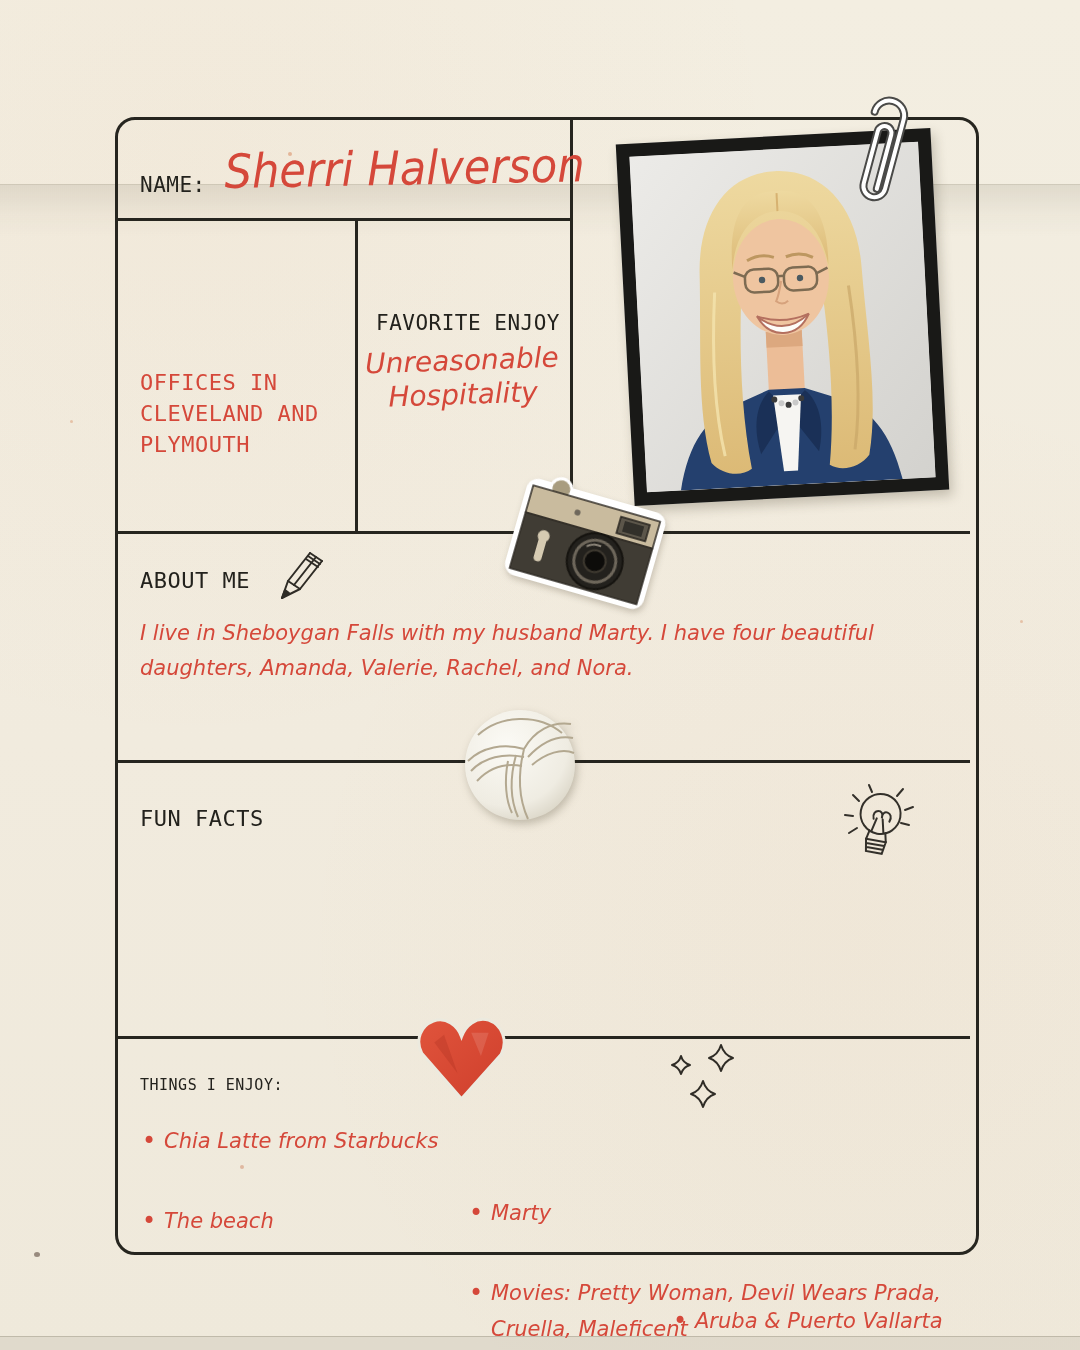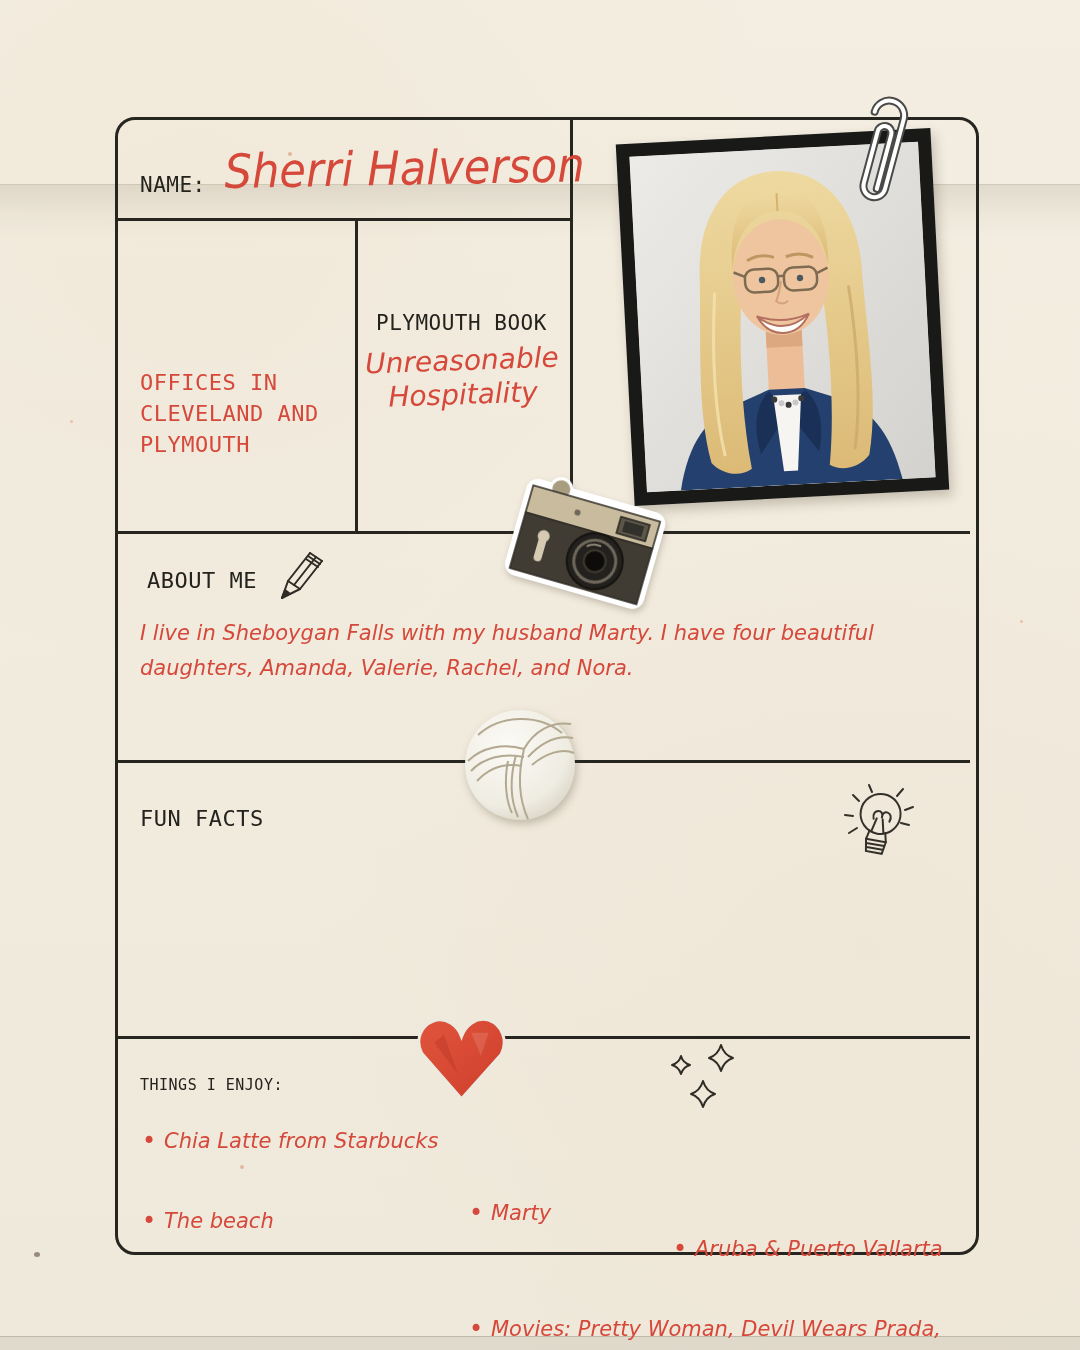--- a/index.html
+++ b/index.html
@@ -54,21 +54,21 @@
     <div class="rule" style="left:0;top:640px;width:852px;height:3px;"></div>
     <div class="rule" style="left:0;top:916px;width:852px;height:3px;"></div>
 
     <div class="abs mono label" style="left:22px;top:50px;">NAME:</div>
     <div class="abs hand" style="left:106px;top:24px;font-size:47px;transform:scaleX(.92) rotate(-1deg);transform-origin:left top;">Sherri Halverson</div>
 
     <div class="abs mono label pre" style="left:22px;top:247px;font-size:22px;color:#d5483a;">OFFICES IN
 CLEVELAND AND
 PLYMOUTH</div>
 
-    <div class="abs mono label" style="left:258px;top:188px;">PLYMOUTH BOOK</div>
+    <div class="abs mono label" style="left:258px;top:188px;">FAVORITE ENJOY</div>
     <div class="abs hand pre" style="left:237px;top:224px;width:215px;text-align:center;font-size:28px;line-height:34px;transform:rotate(-2deg);">Unreasonable
 Hospitality</div>
 
     <div class="photo-frame">
       <svg width="289" height="336" viewBox="0 0 289 336">
         <defs>
           <linearGradient id="pbg" x1="0" y1="0" x2="1" y2="1">
             <stop offset="0" stop-color="#ecebe8"></stop>
               <stop offset="1" stop-color="#d3d2ce"></stop>
           </linearGradient>
@@ -115,21 +115,21 @@
         <circle cx="126" cy="130" r="3.2" fill="#4b5a61"></circle>
         <circle cx="164" cy="130" r="3.2" fill="#4b5a61"></circle>
 
         <path d="M145,132 q-3,14 -6,20 q6,5 12,0" stroke="#d6a27c" stroke-width="2" fill="none"></path>
 
         <path d="M119,166 q26,22 52,0 q-9,18 -26,18 q-17,0 -26,-18 z" fill="#fdfcf8" stroke="#b4705f" stroke-width="2"></path>
         <path d="M119,166 q26,10 52,0" stroke="#b4705f" stroke-width="2" fill="none"></path>
       </svg>
     </div>
 
-    <div class="abs mono label" style="left:22px;top:445px;font-size:22px;margin-left:7px;">ABOUT ME</div>
+    <div class="abs mono label" style="left:22px;top:445px;font-size:22px;">ABOUT ME</div>
     <div class="abs" style="left:152px;top:420px;">
       <svg width="64" height="66" viewBox="0 0 64 66" fill="none" stroke="#2f2c26" stroke-width="2" stroke-linejoin="round" stroke-linecap="round">
         <path d="M12,58 L18,41 L30,49 Z"></path>
         <path d="M12,58 L15,50 L19,53 Z" fill="#2f2c26"></path>
         <path d="M18,41 L40,13 M30,49 L52,21 M24,45 L46,17"></path>
         <path d="M40,13 L52,21 M38,16 L50,24 M36,19 L48,27"></path>
       </svg>
     </div>
     <div class="abs hand body-red pre" style="left:22px;top:496px;width:780px;">I live in Sheboygan Falls with my husband Marty. I have four beautiful
 daughters, Amanda, Valerie, Rachel, and Nora.</div>
@@ -152,23 +152,23 @@
       <svg width="78" height="80" viewBox="0 0 78 80" fill="none" stroke="#2f2c26" stroke-width="2" stroke-linejoin="round">
         <path d="M12,13 Q14,20 21,22 Q14,24 12,31 Q10,24 3,22 Q10,20 12,13 Z"></path>
         <path d="M52,2 Q55,12 64,15 Q55,18 52,28 Q49,18 40,15 Q49,12 52,2 Z"></path>
         <path d="M34,38 Q37,48 46,51 Q37,54 34,64 Q31,54 22,51 Q31,48 34,38 Z"></path>
       </svg>
     </div>
 
     <div class="abs hand bullet-item" style="left:22px;top:1003px;width:320px;">Chia Latte from Starbucks</div>
     <div class="abs hand bullet-item" style="left:22px;top:1047px;width:320px;">The beach</div>
     <div class="abs hand bullet-item" style="left:349px;top:1003px;width:190px;">Marty</div>
-    <div class="abs hand bullet-item" style="left:553px;top:1003px;width:300px;">Aruba &amp; Puerto Vallarta</div>
     <div class="abs hand bullet-item pre" style="left:349px;top:1047px;width:490px;">Movies: Pretty Woman, Devil Wears Prada,
 Cruella, Maleficent</div>
+    <div class="abs hand bullet-item" style="left:553px;top:1003px;width:300px;">Aruba &amp; Puerto Vallarta</div>
   </div>
 
   <div class="abs" style="left:840px;top:94px;transform:rotate(15deg);">
     <svg width="74" height="134" viewBox="0 0 74 134">
       <g fill="none" stroke-linecap="round">
         <path d="M22,20 a15,15 0 0 1 30,0 v72 a11,11 0 0 1 -22,0 V38 a7,7 0 0 1 14,0 v56" stroke="#4a4a48" stroke-width="8"></path>
         <path d="M22,20 a15,15 0 0 1 30,0 v72 a11,11 0 0 1 -22,0 V38 a7,7 0 0 1 14,0 v56" stroke="#ffffff" stroke-width="4"></path>
       </g>
     </svg>
   </div>

